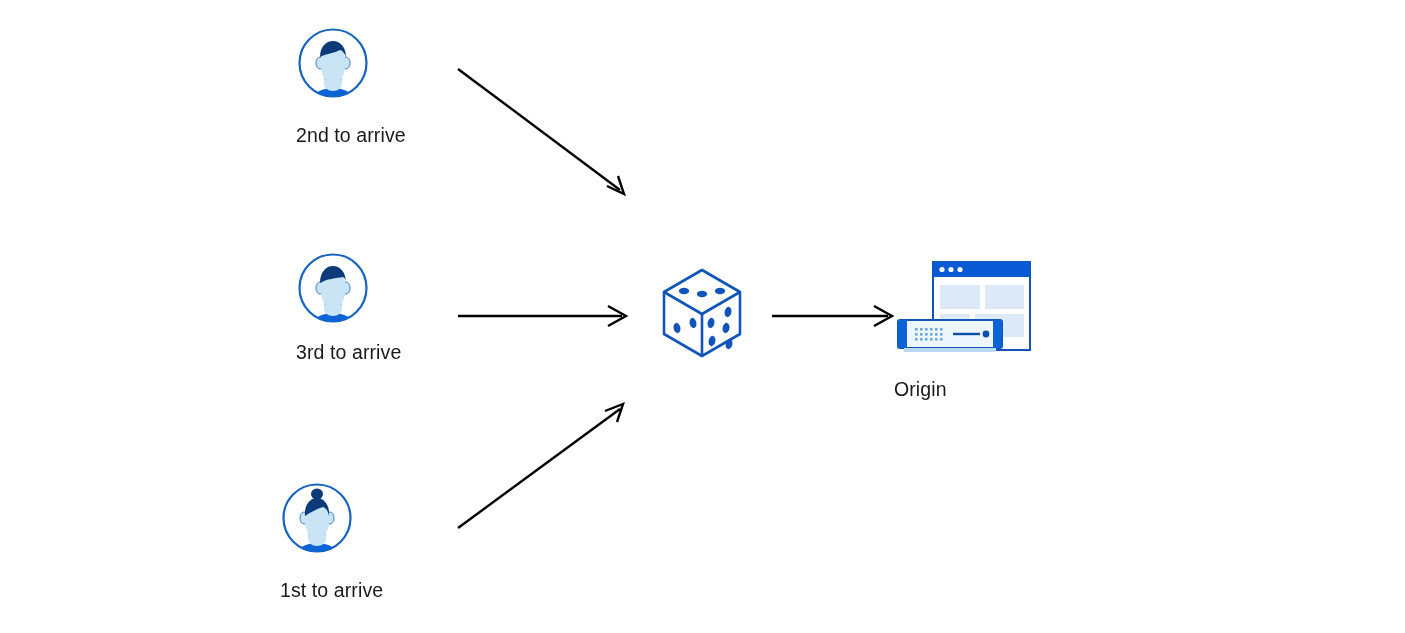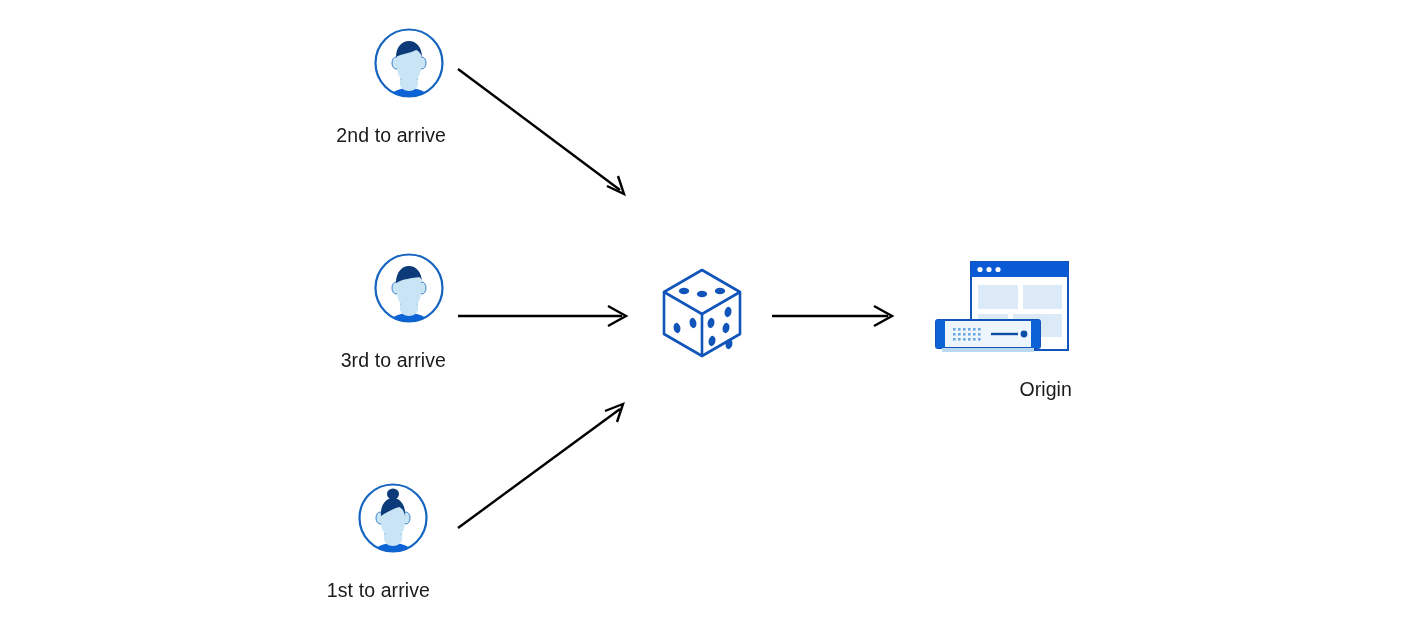--- a/index.html
+++ b/index.html
@@ -15,21 +15,21 @@
     position: relative;
     width: 1405px;
     height: 633px;
     background: #ffffff;
     overflow: hidden;
   }
   .node {
     position: absolute;
     display: flex;
     flex-direction: column;
-    align-items: flex-end;
+    align-items: flex-start;
   }
   .node-label {
     font-size: 19.5px;
     color: #1a1a1a;
     white-space: nowrap;
     line-height: 1;
     letter-spacing: 0.1px;
   }
   .avatar-wrap {
     width: 74px;
@@ -119,21 +119,21 @@
           <path d="M37 62c-12 0-21 6-24 14h48c-3-8-12-14-24-14z" fill="#0b63d6"></path>
           <path d="M28 45h18v13c0 4-4 7-9 7s-9-3-9-7z" fill="#c9e4f5"></path>
           <path d="M28 49c4 4 14 4 18 0v5H28z" fill="#a9d2ea"></path>
           <ellipse cx="24" cy="37" rx="4" ry="6" fill="#c9e4f5" stroke="#1565c0" stroke-width="0.8"></ellipse>
           <ellipse cx="50" cy="37" rx="4" ry="6" fill="#c9e4f5" stroke="#1565c0" stroke-width="0.8"></ellipse>
           <path d="M25 33c0-10 5-16 12-16s12 6 12 16v8c0 9-5 15-12 15s-12-6-12-15z" fill="#c9e4f5"></path>
           <path d="M24 32c0-11 6-17 13-17s13 6 13 17c0-3-1-5-3-6-6 1-17 2-23 6z" fill="#0d3b7a"></path>
         </g>
       </svg>
     </div>
-    <div class="node-label" style="margin-top:26px;">3rd to arrive</div>
+    <div class="node-label" style="margin-top:18px;">3rd to arrive</div>
   </div>
 
   <div class="node" style="left:280px; top:481px; width:150px;">
     <div class="avatar-wrap">
       <svg viewBox="0 0 74 74" width="74" height="74">
         <defs>
             <clipPath id="clipC">
               <circle cx="37" cy="37" r="33.5"></circle>
             </clipPath>
           </defs>
@@ -171,21 +171,21 @@
 
         <ellipse cx="54" cy="58" rx="3.4" ry="5.2" transform="rotate(12 54 58)"></ellipse>
         <ellipse cx="71" cy="47" rx="3.4" ry="5.2" transform="rotate(12 71 47)"></ellipse>
         <ellipse cx="69" cy="63" rx="3.4" ry="5.2" transform="rotate(12 69 63)"></ellipse>
         <ellipse cx="55" cy="76" rx="3.4" ry="5.2" transform="rotate(12 55 76)"></ellipse>
         <ellipse cx="72" cy="79" rx="3.4" ry="5.2" transform="rotate(12 72 79)"></ellipse>
       </g>
     </svg>
   </div>
 
-  <div class="node" style="left:932px; top:258px; width:140px;">
+  <div class="node" style="left:894px; top:258px; width:140px;">
     <div class="origin-wrap">
       <svg viewBox="0 0 140 100" width="140" height="100">
 
         <g>
           <rect x="39" y="4" width="97" height="88" fill="#ffffff" stroke="#1155bb" stroke-width="2"></rect>
           <rect x="39" y="4" width="97" height="15" fill="#0a5ad6"></rect>
           <circle cx="48" cy="11.5" r="2.6" fill="#ffffff"></circle>
           <circle cx="57" cy="11.5" r="2.6" fill="#ffffff"></circle>
           <circle cx="66" cy="11.5" r="2.6" fill="#ffffff"></circle>
           <rect x="46" y="27" width="40" height="24" fill="#dceaf7"></rect>

